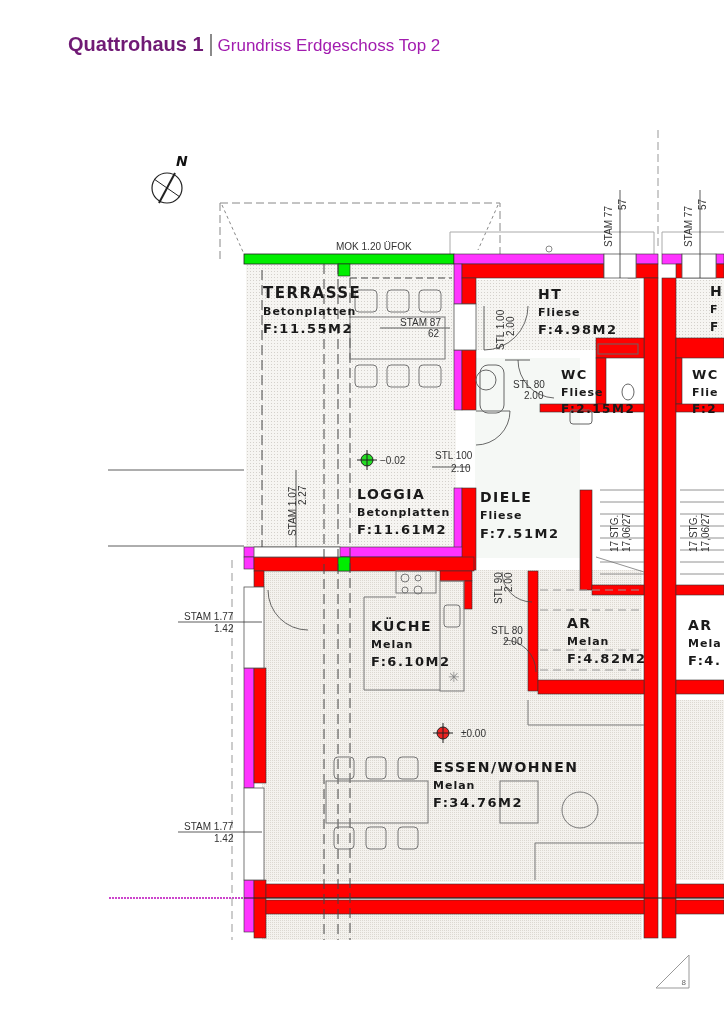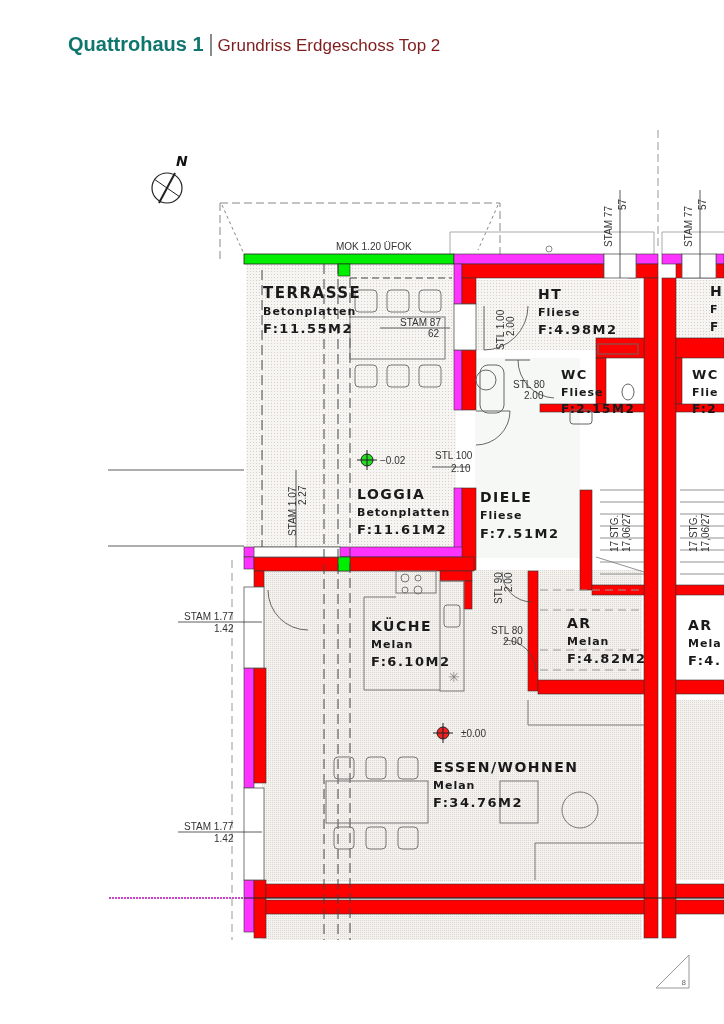--- a/index.html
+++ b/index.html
@@ -1,20 +1,20 @@
 <!DOCTYPE html>
 <html><head>
 <meta charset="utf-8">
 <style>
   html, body { margin: 0; padding: 0; background: #ffffff; }
   body { width: 724px; height: 1024px; position: relative; overflow: hidden; font-family: "DejaVu Sans", sans-serif; }
   .header { position: absolute; left: 68px; top: 33px; display: flex; align-items: baseline; white-space: nowrap; }
-  .brand { color: #0f766e; font-weight: bold; font-size: 20px; font-family: "Liberation Sans", sans-serif; letter-spacing: 0px; }
+  .brand { color: #701a75; font-weight: bold; font-size: 20px; font-family: "Liberation Sans", sans-serif; letter-spacing: 0px; }
   .sep { display: inline-block; width: 2px; height: 22px; background: #8a8a8a; margin: 0 6px 0 6px; align-self: center; }
-  .subtitle { color: #7f1d1d; font-size: 17px; font-family: "Liberation Sans", sans-serif; }
+  .subtitle { color: #a21caf; font-size: 17px; font-family: "Liberation Sans", sans-serif; }
   svg.plan { position: absolute; left: 0; top: 0; }
   .lbl-room { font-family: "DejaVu Sans", sans-serif; font-weight: bold; fill: #1a1a1a; letter-spacing: 1.5px; }
   .lbl-sub { font-family: "DejaVu Sans", sans-serif; font-weight: bold; fill: #1a1a1a; letter-spacing: 1px; }
   .dim { font-family: "Liberation Sans", sans-serif; fill: #333; font-size: 10px; }
   .page-num-wrap { position: absolute; left: 656px; top: 955px; width: 34px; height: 34px; }
   .page-num { position: absolute; right: 4px; bottom: 2px; font-size: 8px; color: #666; font-family: "Liberation Sans", sans-serif; }
 </style>
 </head>
 <body>
 

